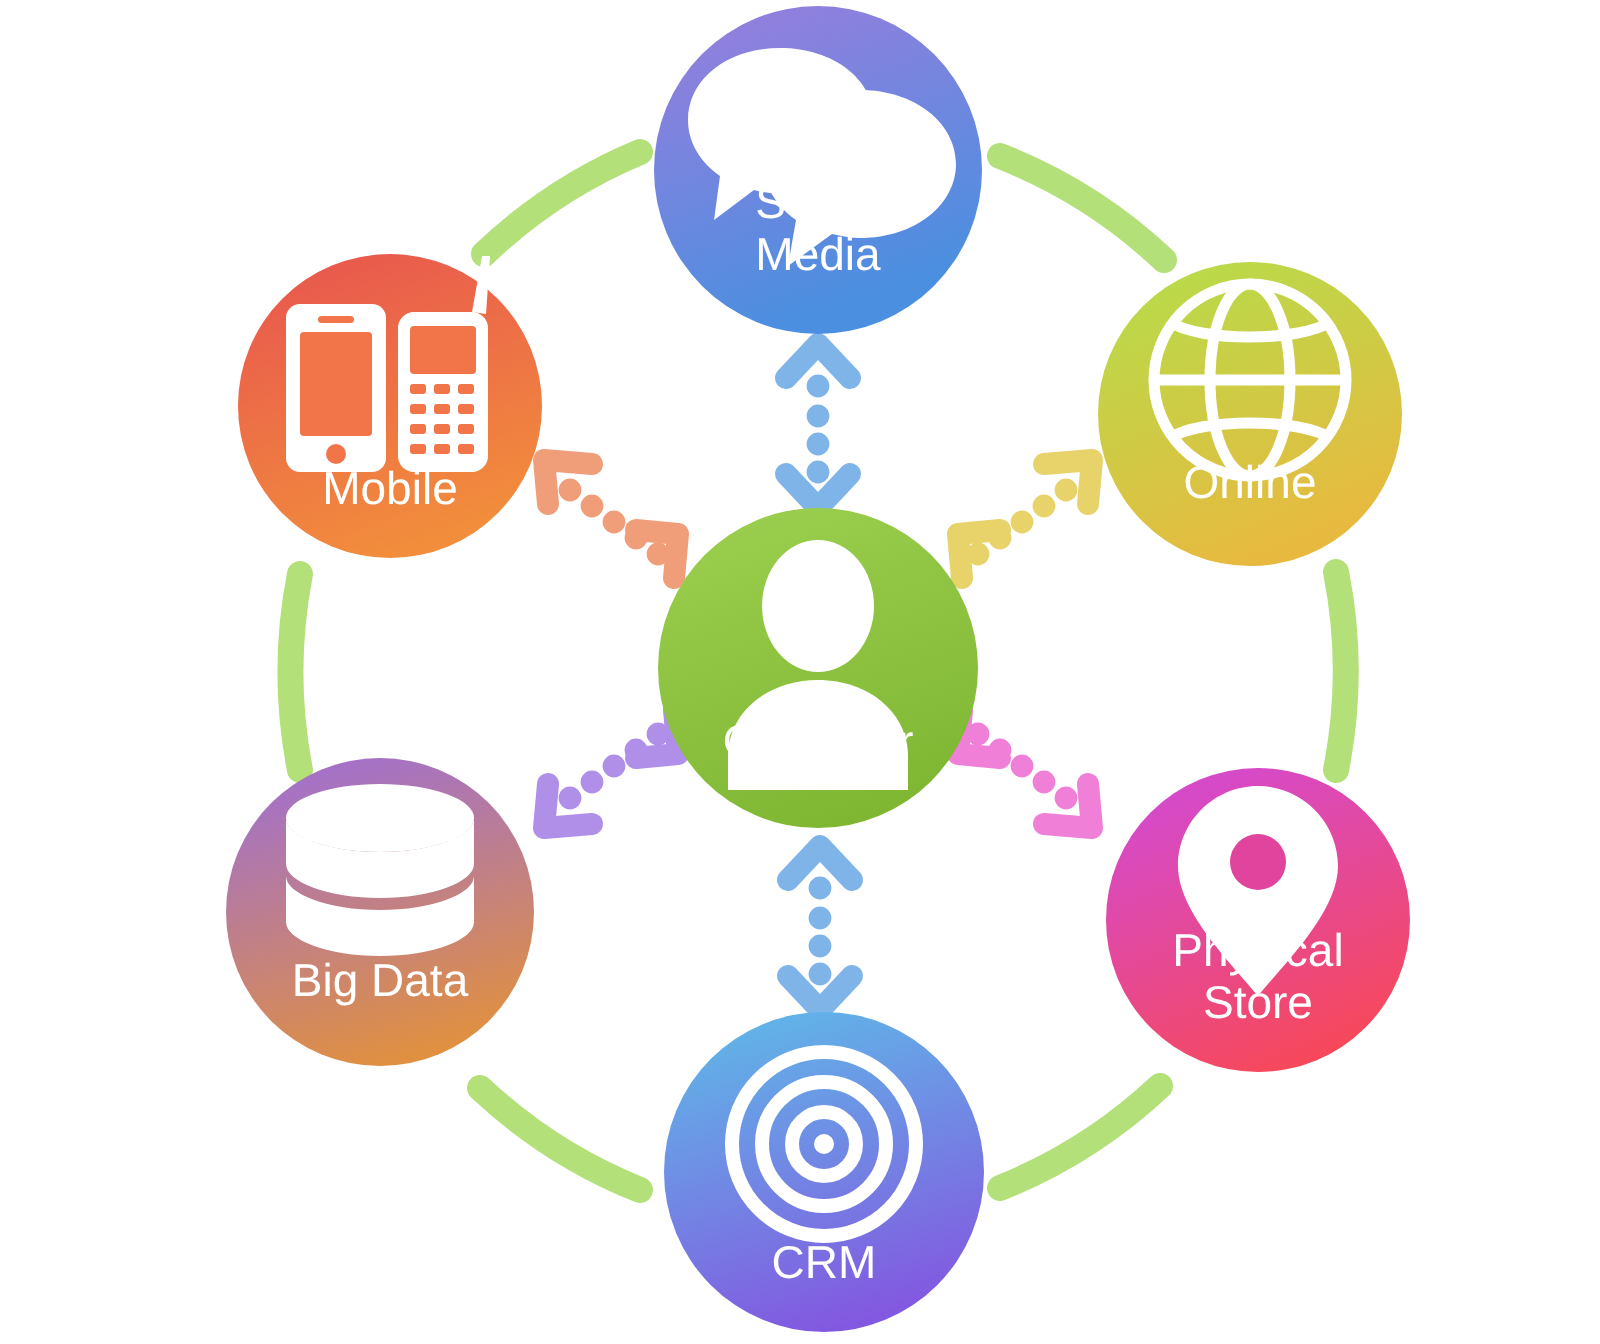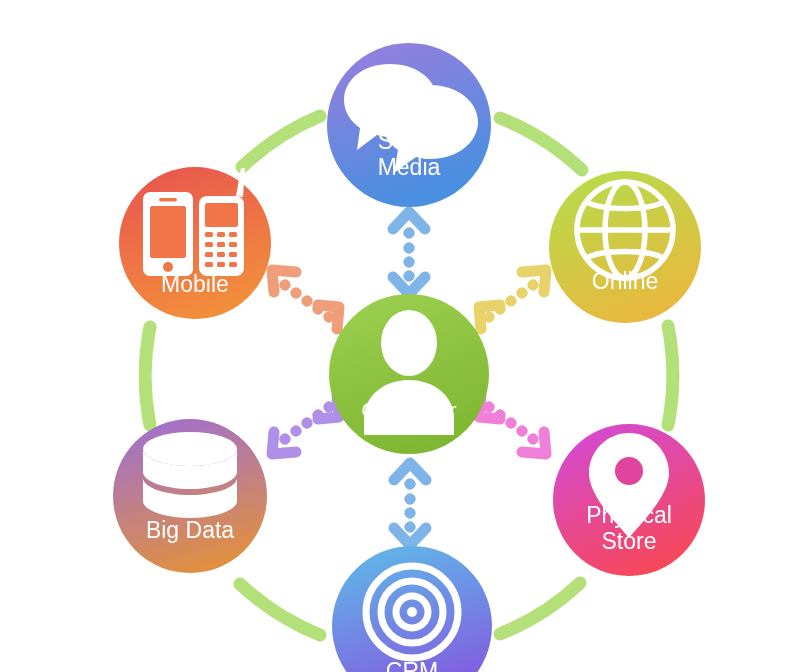--- a/index.html
+++ b/index.html
@@ -13,21 +13,20 @@
     font-family: "Liberation Sans", sans-serif;
     overflow: hidden;
     position: relative;
   }
   #stage {
     position: absolute;
     left: 0;
     top: 0;
     width: 800px;
     height: 561px;
-    margin-top: 40px;
   }
   #stage svg {
     position: absolute;
     left: 0;
     top: 0;
     display: block;
   }
   .node-label {
     fill: #ffffff;
     font-family: "Liberation Sans", sans-serif;

